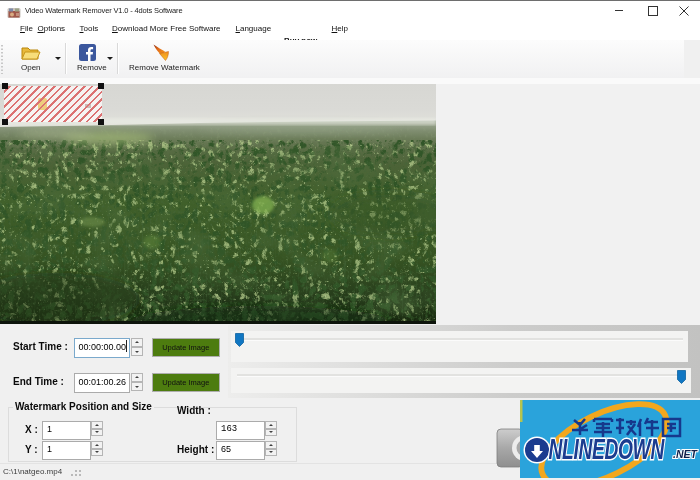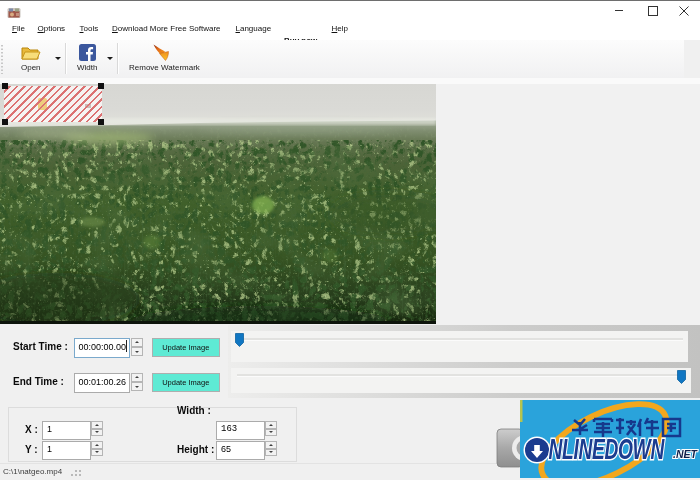--- a/index.html
+++ b/index.html
@@ -26,49 +26,50 @@
   .trackline{position:absolute;height:2px;background:#e2e2e0;border-bottom:1px solid #fbfbfb;}
   
   .blabel{position:absolute;font-weight:bold;font-size:10px;color:#0a0a0a;}
   .tbox{position:absolute;background:#fff;border:1px solid #ababab;font-size:9px;color:#000;padding:3px 0 15px 4px;box-sizing:border-box;}
   .spin{position:absolute;width:11.5px;box-sizing:border-box;}
   .spin .u,.spin .d{position:absolute;left:0;width:100%;height:50%;background:#f2f2f2;border:1px solid #b5b5b5;box-sizing:border-box;}
   .spin .d{top:50%;}
   .sarr{position:absolute;left:50%;width:0;height:0;border-left:2px solid transparent;border-right:2px solid transparent;}
   .up{border-bottom:2.5px solid #404040;top:2px;margin-left:-2px;}
   .dn{border-top:2.5px solid #404040;bottom:2px;margin-left:-2px;}
-  .btn{position:absolute;background:#5eead4;border:1px solid #aeaeae;font-size:7.5px;color:#111;text-align:center;box-sizing:border-box;}
+  .btn{position:absolute;background:#4d7c0f;border:1px solid #aeaeae;font-size:7.5px;color:#111;text-align:center;box-sizing:border-box;}
   
   #gbox{left:8px;top:407px;width:289px;height:55px;border:1px solid #dcdcdc;box-sizing:border-box;}
   #gblabel{left:13px;top:401px;background:#f0f0f0;padding:0 2px;font-weight:bold;font-size:10px;color:#0a0a0a;}
   
   #status{left:0;top:463px;width:700px;height:17px;background:#f0f0f0;border-top:1px solid #e3e3e3;box-sizing:border-box;}
   #stext{left:3px;top:466.5px;font-size:8px;color:#3c3c3c;}
 </style>
 </head>
 <body>
 <div id="win">
 
   <div id="titlebar" class="abs"></div>
   <div id="appicon" class="abs" style="left:7px;top:5px;width:14px;height:12px;"><svg width="14" height="12">
     <rect x="0.5" y="1" width="13" height="10" rx="1.5" fill="#c9c3bd"></rect>
     <rect x="1.5" y="4" width="11" height="6.5" fill="#a0584a"></rect>
     <rect x="2" y="1.5" width="4" height="3" fill="#7d89a8"></rect>
     <rect x="8" y="1.5" width="4" height="3" fill="#9aa284"></rect>
     <circle cx="5" cy="7.5" r="2" fill="#d8ab83"></circle>
     <rect x="9" y="6" width="3" height="3" fill="#c2907d"></rect>
   </svg></div>
+  <div id="title" class="abs">Video Watermark Remover V1.0 - 4dots Software</div>
   <div class="abs" style="left:615px;top:10px;width:8px;height:1px;background:#333;"></div>
   <div class="abs" style="left:648px;top:6px;width:8px;height:8px;border:1px solid #333;"></div>
   <svg class="abs" style="left:679px;top:6px;" width="10" height="10">
       <path d="M0.5,0.5 L9.5,9.5 M9.5,0.5 L0.5,9.5" stroke="#333" stroke-width="1"></path>
     </svg>
 
   <div id="menubar" class="abs">
-    <span class="mi" style="left:12px;"><u>F</u>ile</span>
+    <span class="mi" style="left:20px;"><u>F</u>ile</span>
     <span class="mi" style="left:37.5px;"><u>O</u>ptions</span>
     <span class="mi" style="left:79.5px;"><u>T</u>ools</span>
     <span class="mi" style="left:112px;"><u>D</u>ownload More Free Software</span>
     <span class="mi" style="left:235.5px;"><u>L</u>anguage</span>
     <span class="mi" style="left:284px;font-weight:bold;margin-top:12px;"><u>B</u>uy now</span>
     <span class="mi" style="left:331.5px;"><u>H</u>elp</span>
   </div>
 
   <div id="toolbar" class="abs">
     <svg class="abs" style="left:1px;top:4px;" width="3" height="30">
@@ -80,21 +81,21 @@
       <path d="M1,14 L4,7 L19,7 L16,14 Z" fill="#f7dd7a" stroke="#c8961b" stroke-width="1"></path>
     </svg>
     <div class="tlabel" style="left:21px;">Open</div>
     <div class="darr" style="left:55px;"></div>
     <div class="tsep" style="left:65px;"></div>
 
     <svg class="abs" style="left:79px;top:4px;" width="17" height="17">
       <rect x="0" y="0" width="17" height="17" rx="2.5" fill="#3b579d"></rect>
       <path d="M11.5,17 L11.5,10.5 L13.7,10.5 L14,8 L11.5,8 L11.5,6.4 C11.5,5.7 11.9,5.2 12.8,5.2 L14.1,5.2 L14.1,3 L12.2,3 C10.2,3 9,4.2 9,6.1 L9,8 L7,8 L7,10.5 L9,10.5 L9,17 Z" fill="#fff"></path>
     </svg>
-    <div class="tlabel" style="left:77px;">Width</div>
+    <div class="tlabel" style="left:77px;">Remove</div>
     <div class="darr" style="left:107px;"></div>
     <div class="tsep" style="left:117px;"></div>
 
     <svg class="abs" style="left:151px;top:2px;" width="22" height="20">
       <defs>
           <linearGradient id="rwg" x1="0" y1="0" x2="1" y2="1">
         <stop offset="0" stop-color="#8c2f14"></stop>
             <stop offset="0.4" stop-color="#e06818"></stop>
             <stop offset="1" stop-color="#f8a21f"></stop>
       </linearGradient>
@@ -237,20 +238,21 @@
     <div class="u">
         <div class="sarr up"></div>
       </div>
       <div class="d">
         <div class="sarr dn"></div>
       </div>
   </div>
   <div class="btn" style="left:151.5px;top:372.5px;width:68.5px;height:19px;padding-top:4px;">Update Image</div>
 
   <div id="gbox" class="abs"></div>
+  <div id="gblabel" class="abs">Watermark Position and Size</div>
   <div class="blabel" style="left:25px;top:423.5px;">X :</div>
   <div class="tbox" style="left:42px;top:421px;width:49px;height:15px;padding-top:2px;">1</div>
   <div class="spin" style="left:91px;top:421px;height:15px;">
       <div class="u">
         <div class="sarr up"></div>
       </div>
       <div class="d">
         <div class="sarr dn"></div>
       </div>
     </div>

